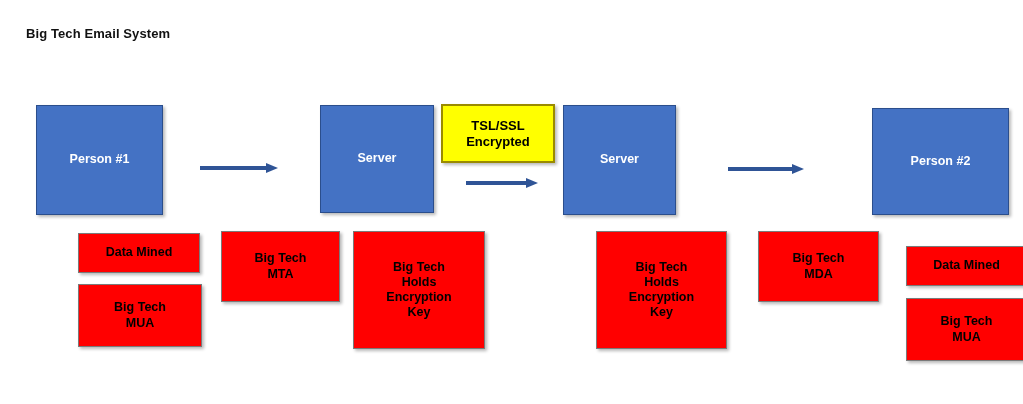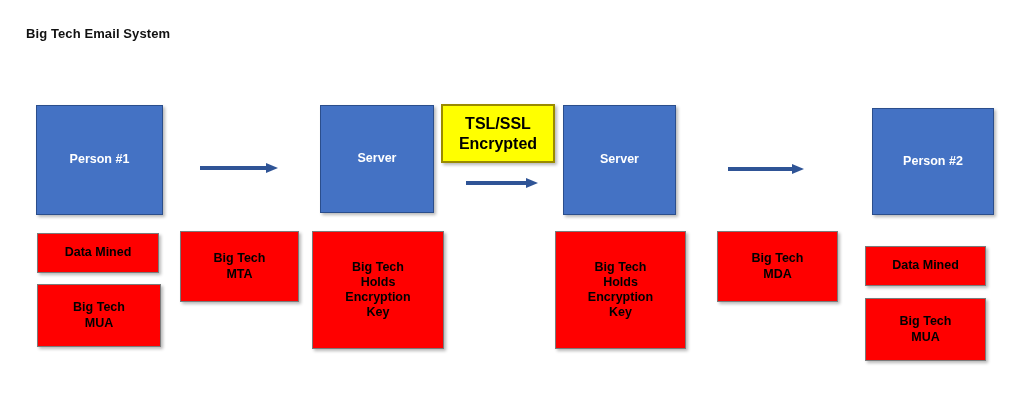--- a/index.html
+++ b/index.html
@@ -44,26 +44,27 @@
     color: #ffffff;
     font-size: 12.5px;
     font-weight: 600;
   }
   .node-red {
     background: #FF0000;
     border: 1px solid #7a7a7a;
     color: #000000;
     font-size: 12.5px;
     font-weight: bold;
+    margin-left: 41px;
   }
   .node-yellow {
     background: #FFFF00;
     border: 2px solid #9a8a00;
     color: #000000;
-    font-size: 16px;
+    font-size: 13px;
     font-weight: bold;
   }
   .node .label {
     display: block;
     padding: 0 3px;
   }
   .arrow {
     position: absolute;
     height: 14px;
     display: block;
@@ -86,21 +87,21 @@
   </div>
 
   <div class="node node-yellow" style="left:441px; top:104px; width:114px; height:59px;">
     <span class="label">TSL/SSL<br>Encrypted</span>
   </div>
 
   <div class="node node-blue" style="left:563px; top:105px; width:113px; height:110px;">
     <span class="label">Server</span>
   </div>
 
-  <div class="node node-blue" style="left:872px; top:108px; width:122px; height:107px;">
+  <div class="node node-blue" style="left:872px; top:108px; width:137px; height:107px;">
     <span class="label">Person #2</span>
   </div>
 
   <div class="node node-red" style="left:37px; top:233px; width:122px; height:40px;">
     <span class="label">Data Mined</span>
   </div>
 
   <div class="node node-red" style="left:37px; top:284px; width:124px; height:63px;">
     <span class="label">Big Tech<br>MUA</span>
   </div>

